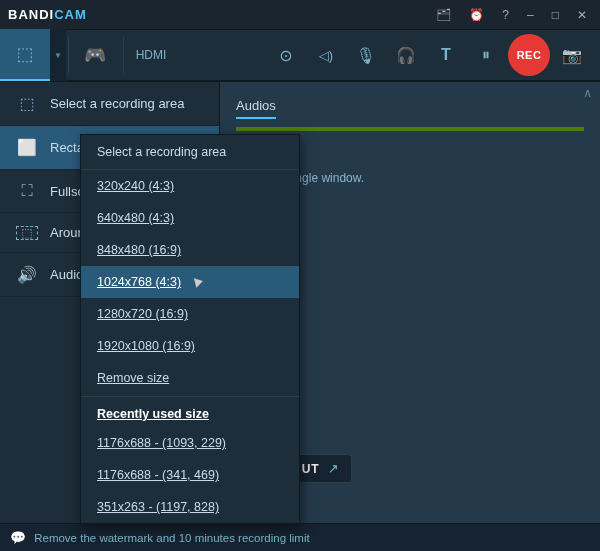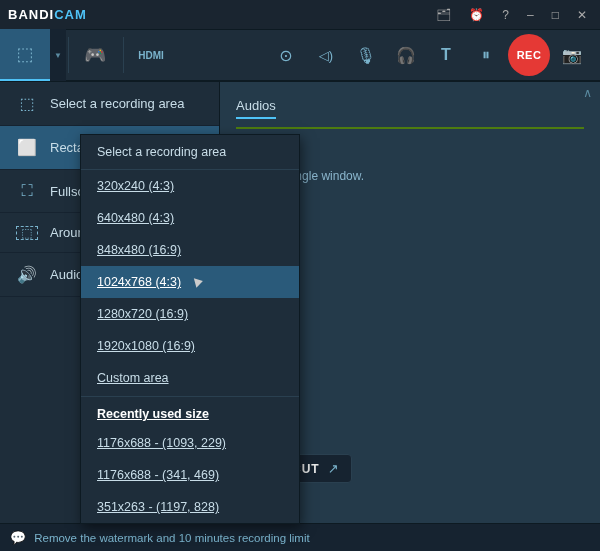--- a/index.html
+++ b/index.html
@@ -166,21 +166,21 @@
     .right-panel {
       flex: 1;
       background: #243a4a;
       padding: 16px;
       position: relative;
     }
     .right-panel .panel-tabs {
       display: flex;
       gap: 20px;
       margin-bottom: 16px;
-      border-bottom: 2px solid #4d7c0f;
+      border-bottom: 4px solid #4d7c0f;
       padding-bottom: 8px;
     }
     .tab-item {
       color: #7ab3cc;
       cursor: pointer;
       font-size: 13px;
       padding-bottom: 4px;
     }
     .tab-item.active {
       color: #c8dde8;
@@ -329,21 +329,21 @@
     <div class="mode-btn active">
       <span>⬚</span>
     </div>
     <div class="dropdown-arrow">▼</div>
     <div class="toolbar-divider"></div>
     <div class="mode-btn">
       <span>🎮</span>
     </div>
     <div class="toolbar-divider"></div>
     <div class="mode-btn">
-      <span style="font-size:10px;font-weight:bold;color:#7ab3cc;">HDMI</span>
+      <span style="font-size:12px;font-weight:normal;color:#7ab3cc;">HDMI</span>
     </div>
   </div>
   <div class="toolbar-right">
     <div class="tool-btn">
       <span>⊙</span>
     </div>
     <div class="tool-btn">
       <span style="font-size:13px;">◁)</span>
     </div>
     <div class="tool-btn">
@@ -436,21 +436,21 @@
     <div class="dropdown-top-item">Select a recording area</div>
     <div class="dropdown-item">320x240 (4:3)</div>
     <div class="dropdown-item">640x480 (4:3)</div>
     <div class="dropdown-item">848x480 (16:9)</div>
     <div class="dropdown-item highlighted">
       <span>1024x768 (4:3)</span>
       <span style="margin-left:8px; display:inline-block; width:0; height:0; border-top:5px solid transparent; border-bottom:5px solid transparent; border-left:8px solid #ccc; transform:rotate(-15deg);"></span>
     </div>
     <div class="dropdown-item">1280x720 (16:9)</div>
     <div class="dropdown-item">1920x1080 (16:9)</div>
-    <div class="dropdown-item">Custom area</div>
+    <div class="dropdown-item">Remove size</div>
     <div class="dropdown-divider"></div>
     <div class="dropdown-item section-header">Recently used size</div>
     <div class="dropdown-item">1176x688 - (1093, 229)</div>
     <div class="dropdown-item">1176x688 - (341, 469)</div>
     <div class="dropdown-item">351x263 - (1197, 828)</div>
   </div>
 </div>
 
 <div class="status-bar">
   <span class="monitor-icon">💬</span>

